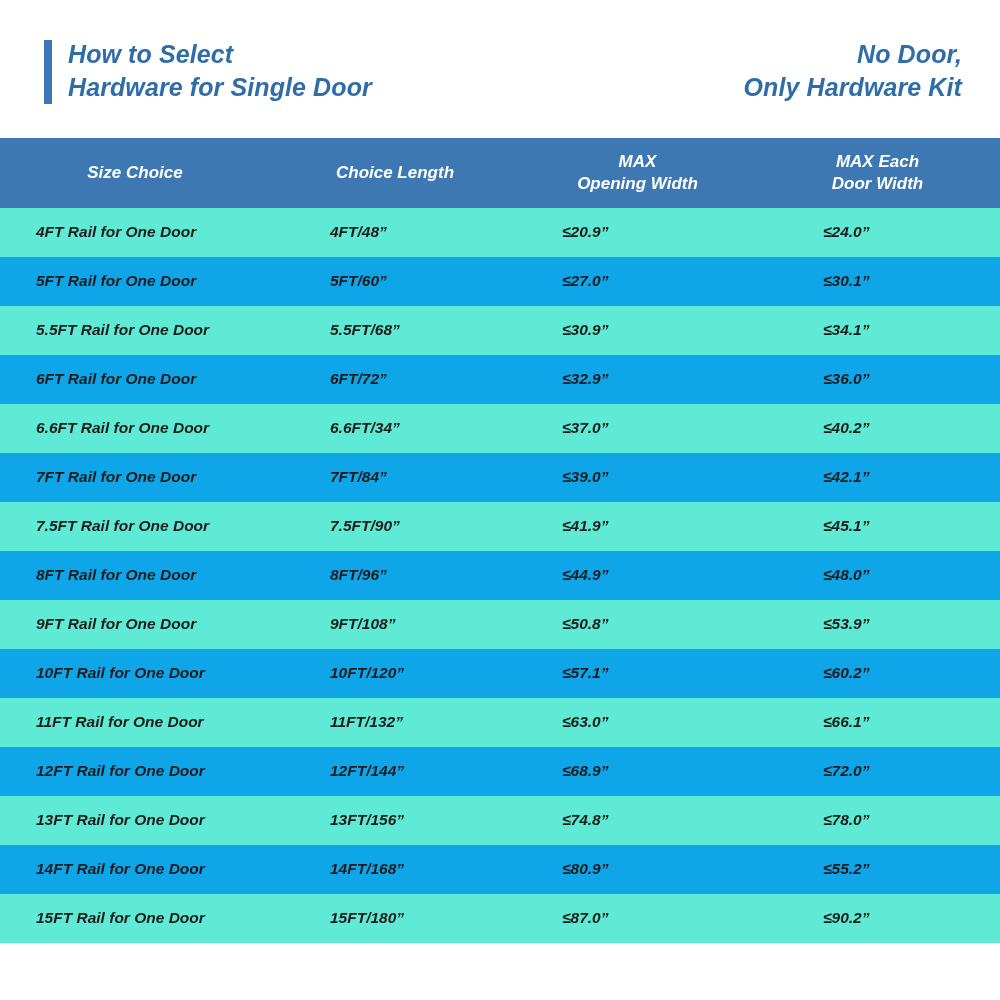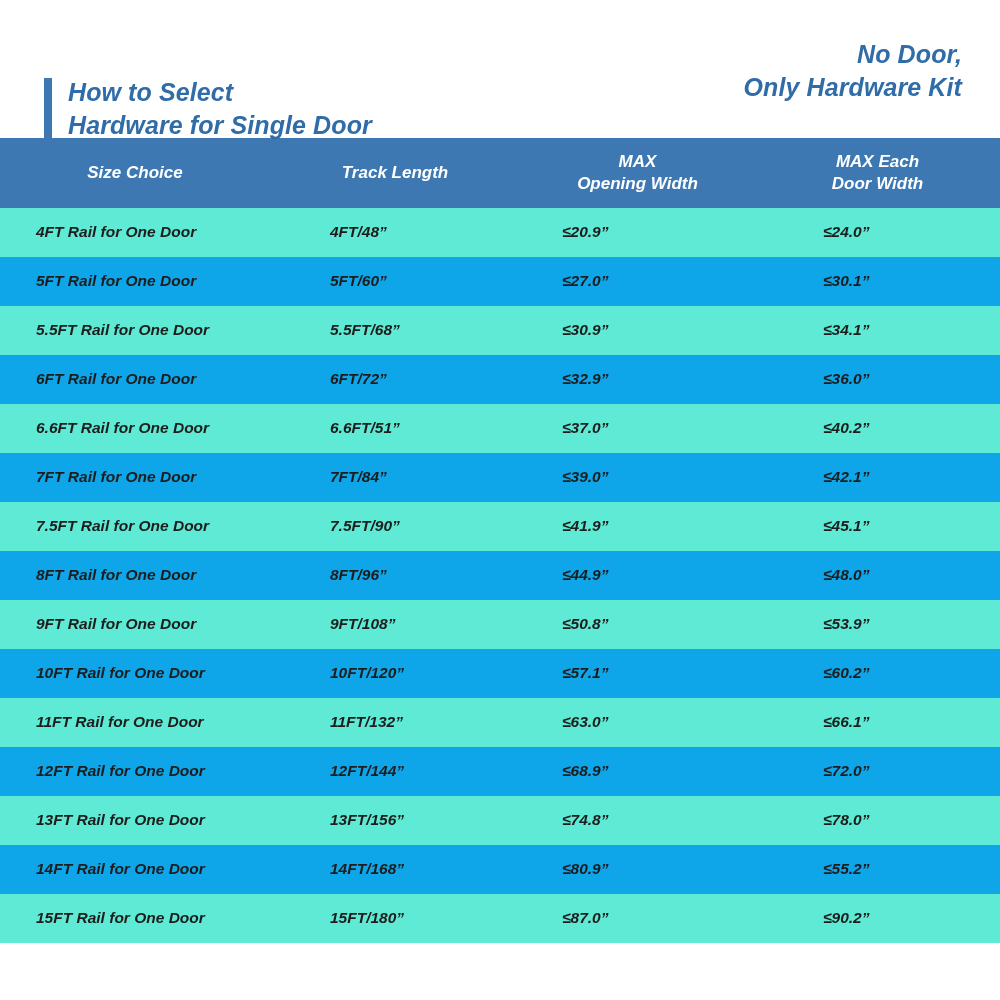--- a/index.html
+++ b/index.html
@@ -26,21 +26,20 @@
     height: 138px;
     box-sizing: border-box;
     padding: 0;
   }
   .title-block {
     position: absolute;
     left: 44px;
     top: 38px;
     display: flex;
     align-items: flex-start;
-    margin-top: 38px;
   }
   .title-bar {
     width: 8px;
     height: 64px;
     background: #3c78b4;
     margin-right: 16px;
     margin-top: 2px;
   }
   .title-text {
     font-size: 25px;
@@ -162,21 +161,21 @@
       <col class="col-track">
       <col class="col-open">
       <col class="col-door">
     </colgroup>
     <thead>
       <tr>
         <th>
           <span class="th-line">Size Choice</span>
         </th>
         <th>
-          <span class="th-line">Track Length</span>
+          <span class="th-line">Choice Length</span>
         </th>
         <th>
           <span class="th-line">MAX</span>
           <span class="th-line">Opening Width</span>
         </th>
         <th>
           <span class="th-line">MAX Each</span>
           <span class="th-line">Door Width</span>
         </th>
       </tr>
@@ -201,21 +200,21 @@
           <td class="cell-door">≤34.1”</td>
         </tr>
         <tr class="even">
           <td class="cell-size">6FT Rail for One Door</td>
           <td class="cell-track">6FT/72”</td>
           <td class="cell-open">≤32.9”</td>
           <td class="cell-door">≤36.0”</td>
         </tr>
         <tr class="odd">
           <td class="cell-size">6.6FT Rail for One Door</td>
-          <td class="cell-track">6.6FT/51”</td>
+          <td class="cell-track">6.6FT/34”</td>
           <td class="cell-open">≤37.0”</td>
           <td class="cell-door">≤40.2”</td>
         </tr>
         <tr class="even">
           <td class="cell-size">7FT Rail for One Door</td>
           <td class="cell-track">7FT/84”</td>
           <td class="cell-open">≤39.0”</td>
           <td class="cell-door">≤42.1”</td>
         </tr>
         <tr class="odd">

